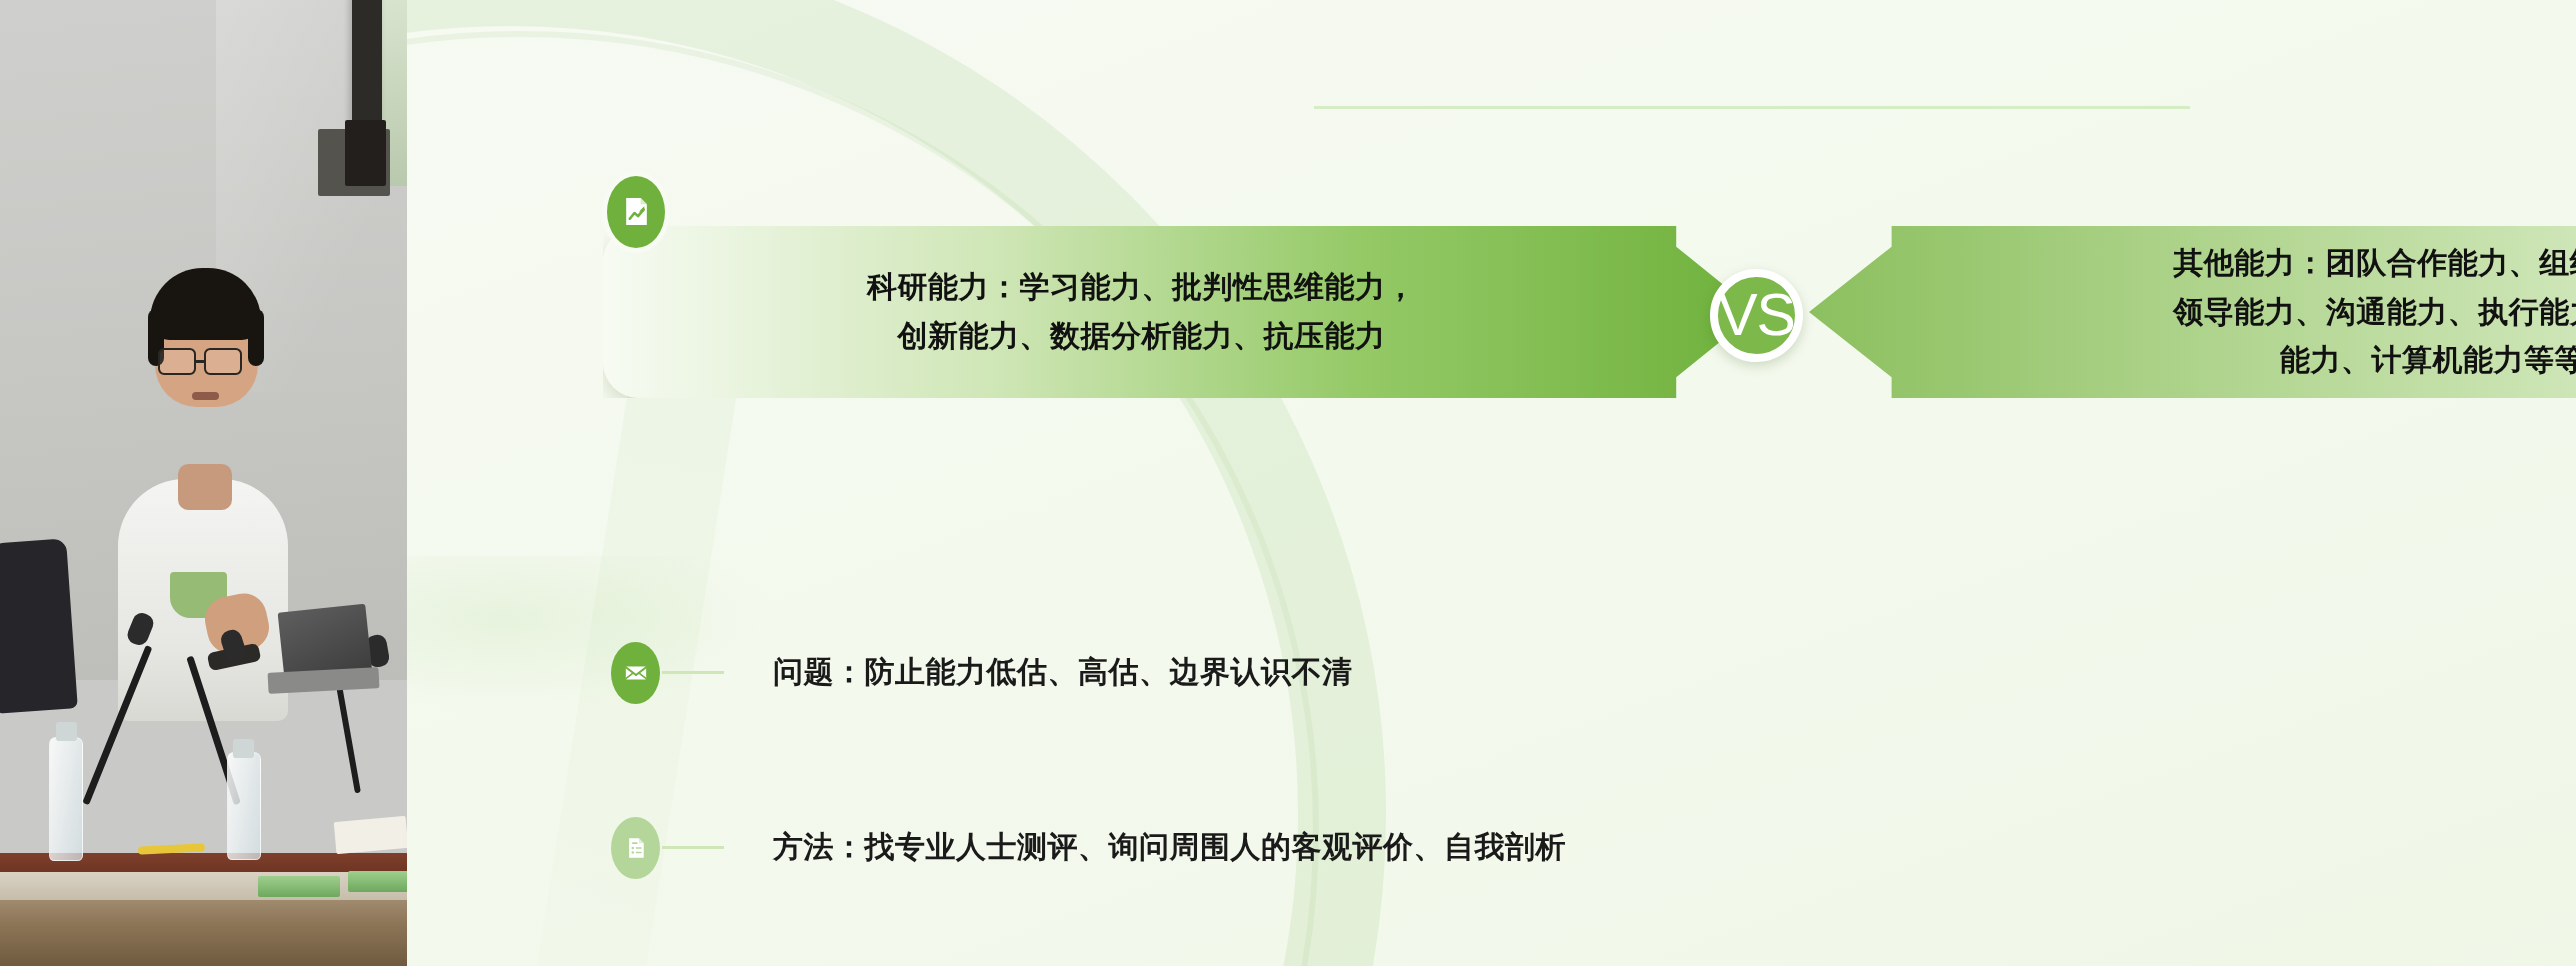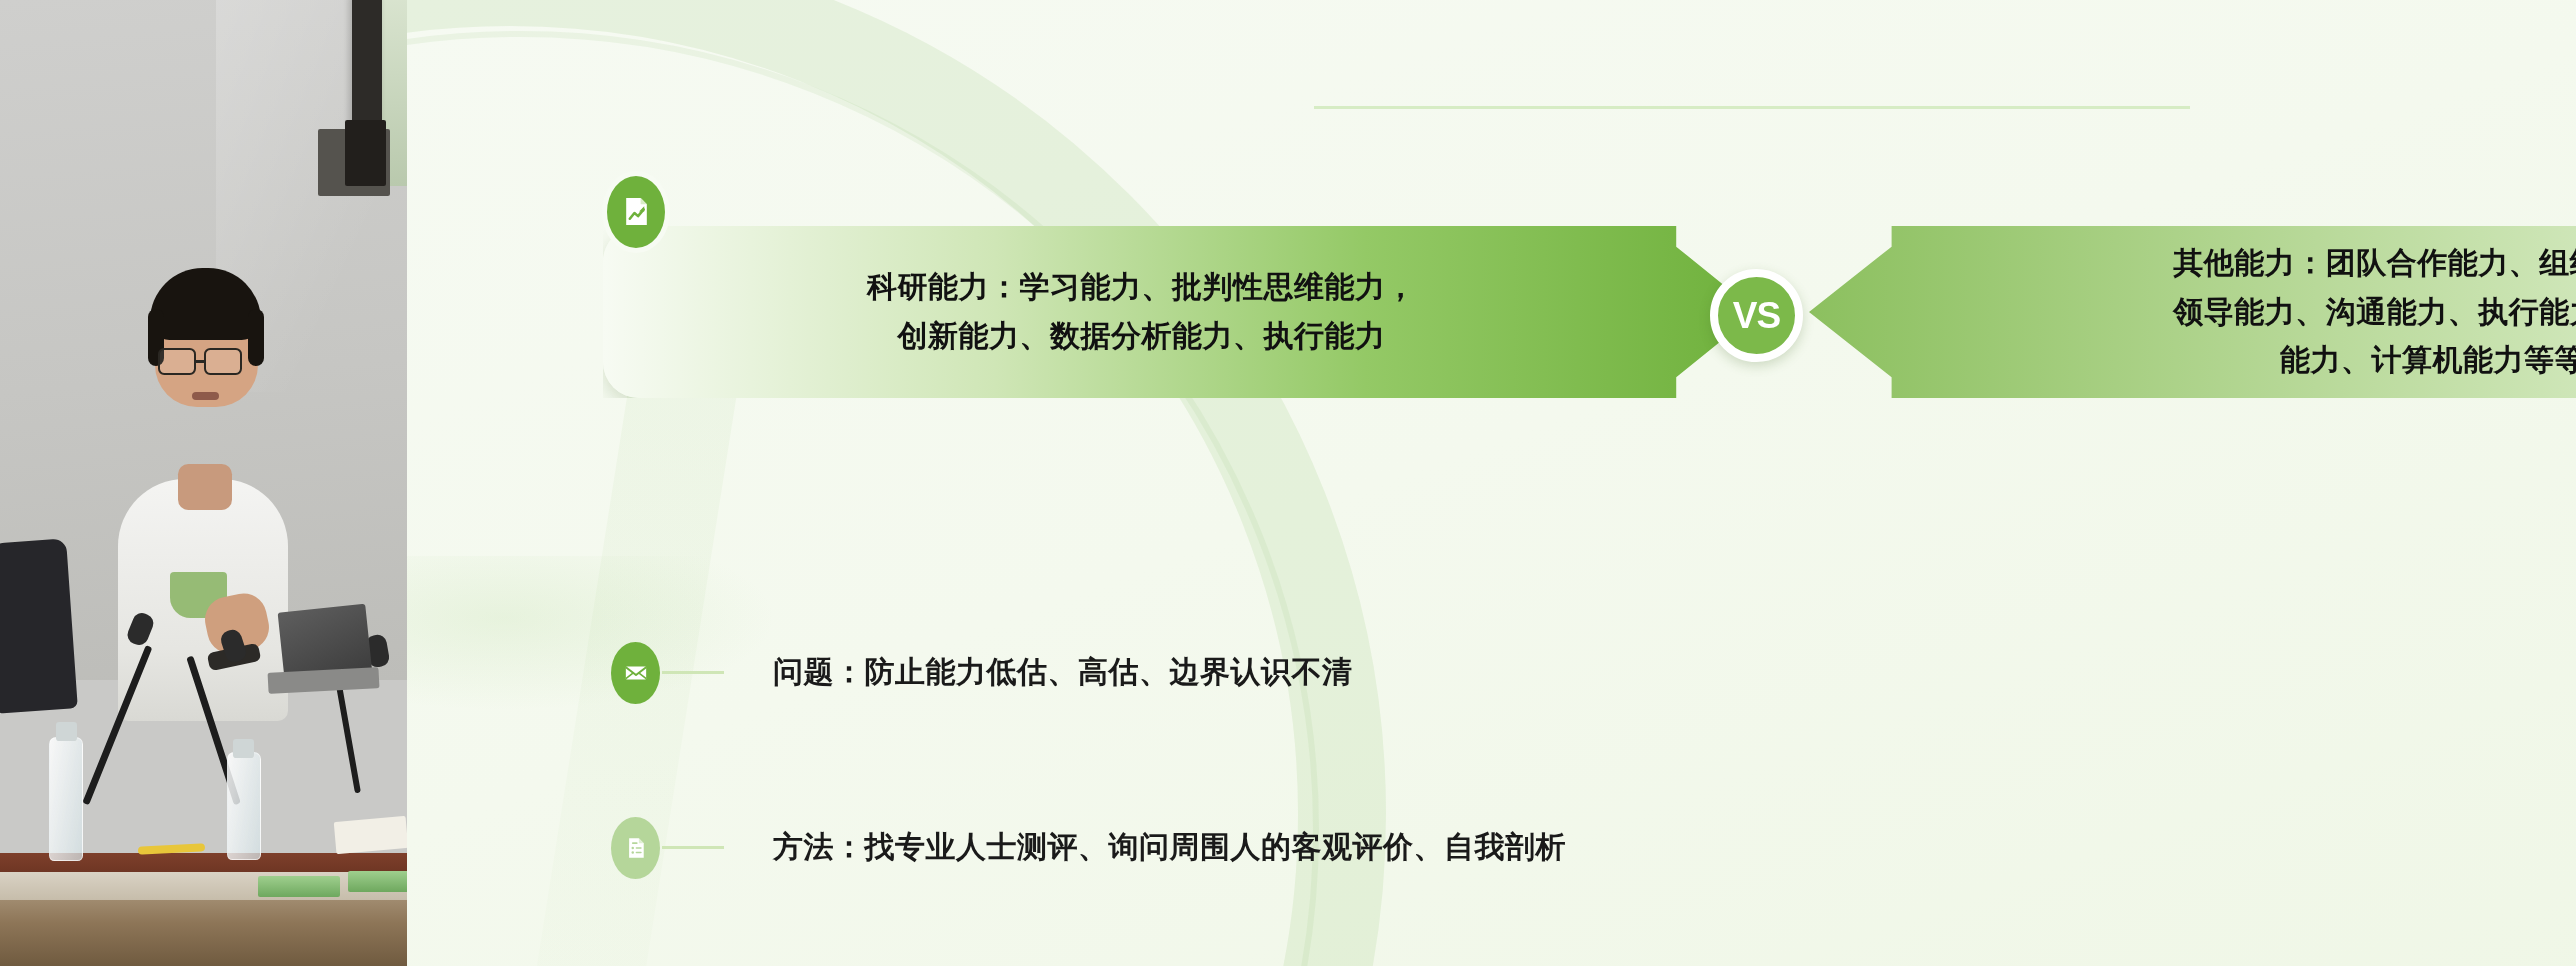--- a/index.html
+++ b/index.html
@@ -293,21 +293,21 @@
   .vs-circle{
     position:absolute; left:1174px; top:114px;
     width:93px; height:93px; border-radius:50%;
     background:#7cb94a;
     border:8.2px solid #ffffff;
     display:flex; align-items:center; justify-content:center;
     z-index:8;
     box-shadow:0 4.1px 11.3px rgba(70,110,40,.22);
   }
   .vs-circle span{
-    font-size:37px; font-weight:bold; color:#ffffff;
+    font-size:59px; font-weight:normal; color:#ffffff;
     letter-spacing:-1px; line-height:1;
   }
 
   
   .info-row{
     position:absolute; left:129px; width:2731px; height:77px;
     display:flex; align-items:center;
   }
   .info-row.r1{ top:634px; }
   .info-row.r2{ top:809px; }
@@ -408,21 +408,21 @@
       <div class="title-rule"></div>
 
     </div>
 
     <div class="vs-wrap">
 
       <div class="vs-card card-left">
         <div class="card-body"></div>
         <div class="card-text">
           <div>科研能力：学习能力、批判性思维能力，</div>
-          <div>创新能力、数据分析能力、执行能力</div>
+          <div>创新能力、数据分析能力、抗压能力</div>
         </div>
       </div>
 
       <div class="vs-card card-right">
         <div class="card-body"></div>
         <div class="card-text">
           <div>其他能力：团队合作能力、组织能力、</div>
           <div>领导能力、沟通能力、执行能力、自控</div>
           <div>能力、计算机能力等等</div>
         </div>

